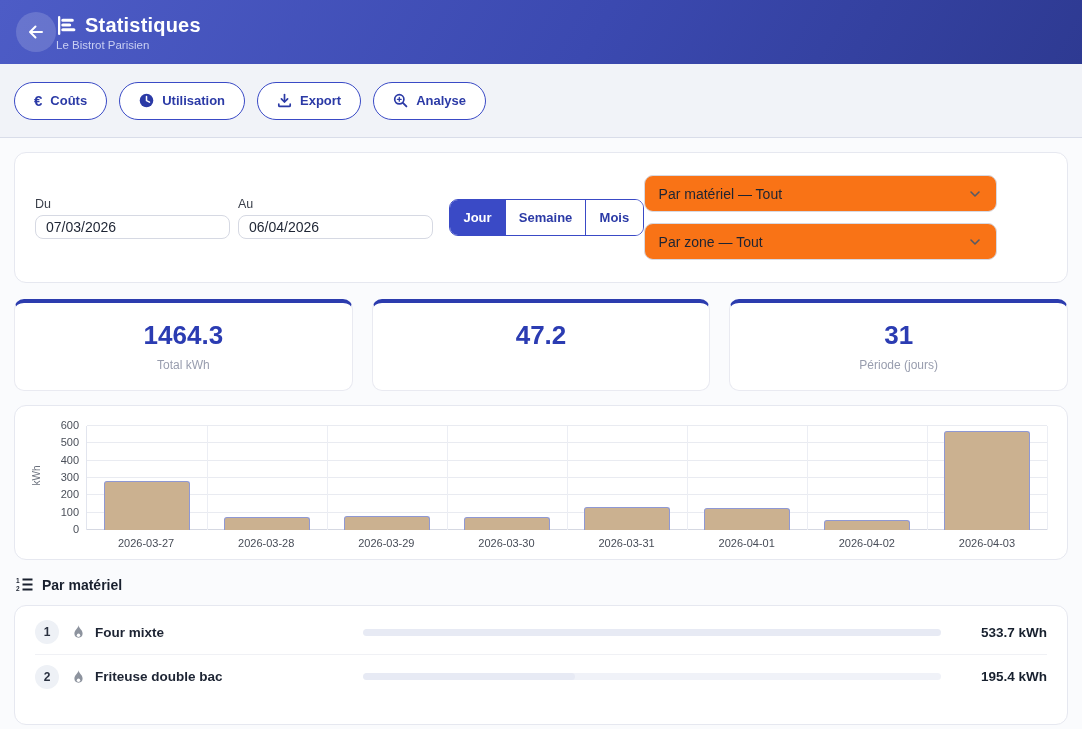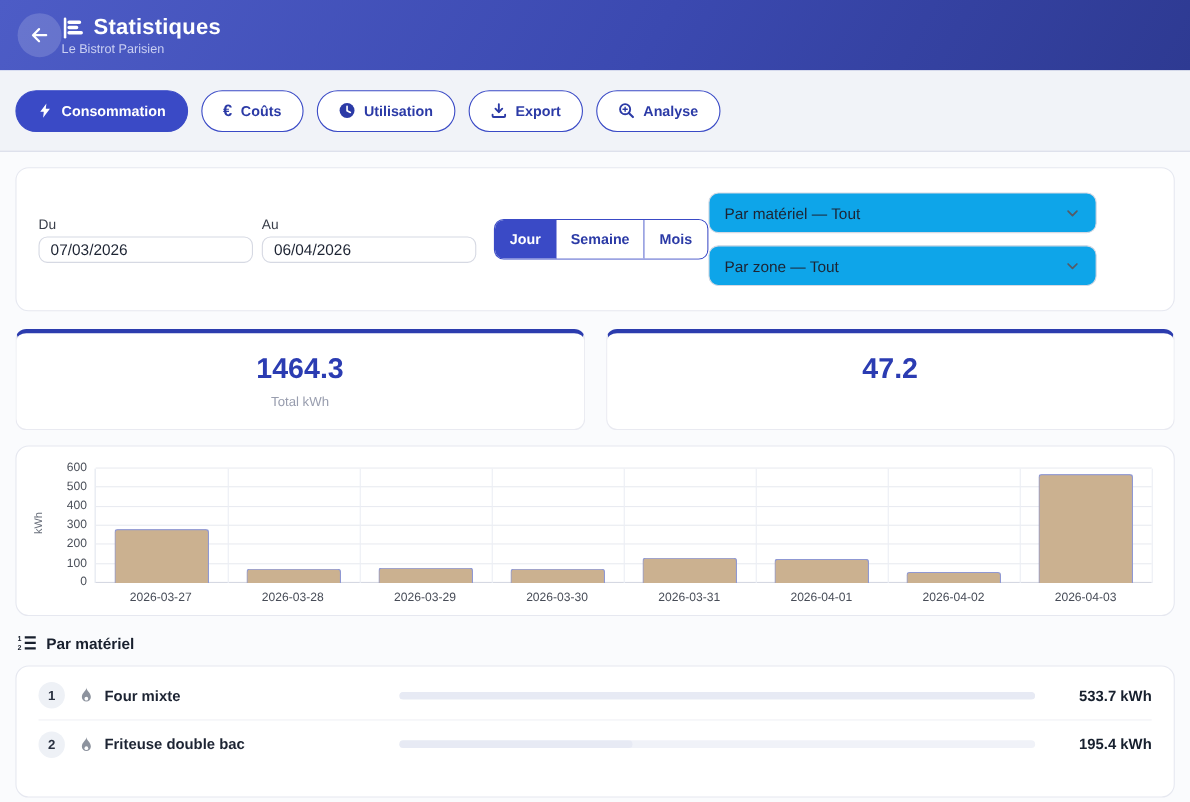--- a/index.html
+++ b/index.html
@@ -38,21 +38,21 @@
     padding:0 10px; font-size:14px; color:#1d2433; font-family:inherit; background:#fff; }
   .segmented { display:flex; height:37px; border:1.5px solid #3a4ac6; border-radius:9px;
     overflow:hidden; margin-left:8px; background:#fff; }
   .seg-btn { min-width:55px; padding:0 14px; display:flex; align-items:center; justify-content:center;
     font-size:13px; font-weight:600; color:#2b3aa6; background:#fff; border:none;
     border-right:1.5px solid #3a4ac6; cursor:pointer; font-family:inherit; }
   .seg-btn:last-child { border-right:none; }
   .seg-btn.active { background:#3a4ac6; color:#fff; }
   .select-col { display:flex; flex-direction:column; gap:11px; margin-left:auto; margin-right:50px; width:362px; }
   .select { height:37px; border:1px solid #d6d9e3; border-radius:9px; display:flex;
-    align-items:center; padding:0 14px; font-size:14px; color:#1d2433; cursor:pointer; background:#0ea5e9; }
+    align-items:center; padding:0 14px; font-size:14px; color:#1d2433; cursor:pointer; background:#f97316; }
   .select .chev { margin-left:auto; display:flex; }
 
   
   .stats-row { display:flex; gap:19px; margin-bottom:14px; }
   .stat-card { flex:1; border-top:4px solid #2c3cae; border-radius:10px; background:#fff;
     border-left:1px solid #e9eaf1; border-right:1px solid #e9eaf1; border-bottom:1px solid #e9eaf1;
     padding:17px 0 18px; text-align:center; }
   .stat-value { font-size:26px; font-weight:700; color:#2b3cb2; }
   .stat-label { font-size:12px; color:#989dae; margin-top:7px; }
 
@@ -109,28 +109,20 @@
             <path d="M6.5 5h9M6.5 9.5h6.5M6.5 14h10.5" stroke="#fff" stroke-width="3" stroke-linecap="round"></path>
           </svg>
       </span>
       <span class="app-title">Statistiques</span>
     </div>
     <span class="app-subtitle">Le Bistrot Parisien</span>
   </div>
 </header>
 
 <nav class="tab-bar" id="tab-bar">
-    <button class="tab active">
-      <span class="ticon">
-        <svg width="14" height="15" viewBox="0 0 14 15">
-          <path d="M8.2 1 2.6 8.6h3.2L5.2 14l6.2-8.1H7.6L8.2 1Z" fill="currentColor"></path>
-        </svg>
-      </span>
-      <span>Consommation</span>
-    </button>
     <button class="tab">
       <span class="ticon">
         <span class="euro-glyph">€</span>
       </span>
       <span>Coûts</span>
     </button>
     <button class="tab">
       <span class="ticon">
         <svg width="15" height="15" viewBox="0 0 15 15">
           <circle cx="7.5" cy="7.5" r="6.8" fill="currentColor"></circle>
@@ -197,20 +189,24 @@
     </div>
   </section>
 
   <section class="stats-row" id="stats-row">
       <div class="stat-card">
         <div class="stat-value">1464.3</div>
         <div class="stat-label">Total kWh</div>
       </div>
       <div class="stat-card">
         <div class="stat-value">47.2</div>
+      </div>
+      <div class="stat-card">
+        <div class="stat-value">31</div>
+        <div class="stat-label">Période (jours)</div>
       </div>
     </section>
 
   <section class="card chart-card">
     <div class="chart-flex">
       <div class="ylab-wrap">
           <span class="ylab">kWh</span>
         </div>
       <div class="yaxis" id="yaxis">
           <div class="ytick" style="bottom: calc(0% - 5px);">0</div>

